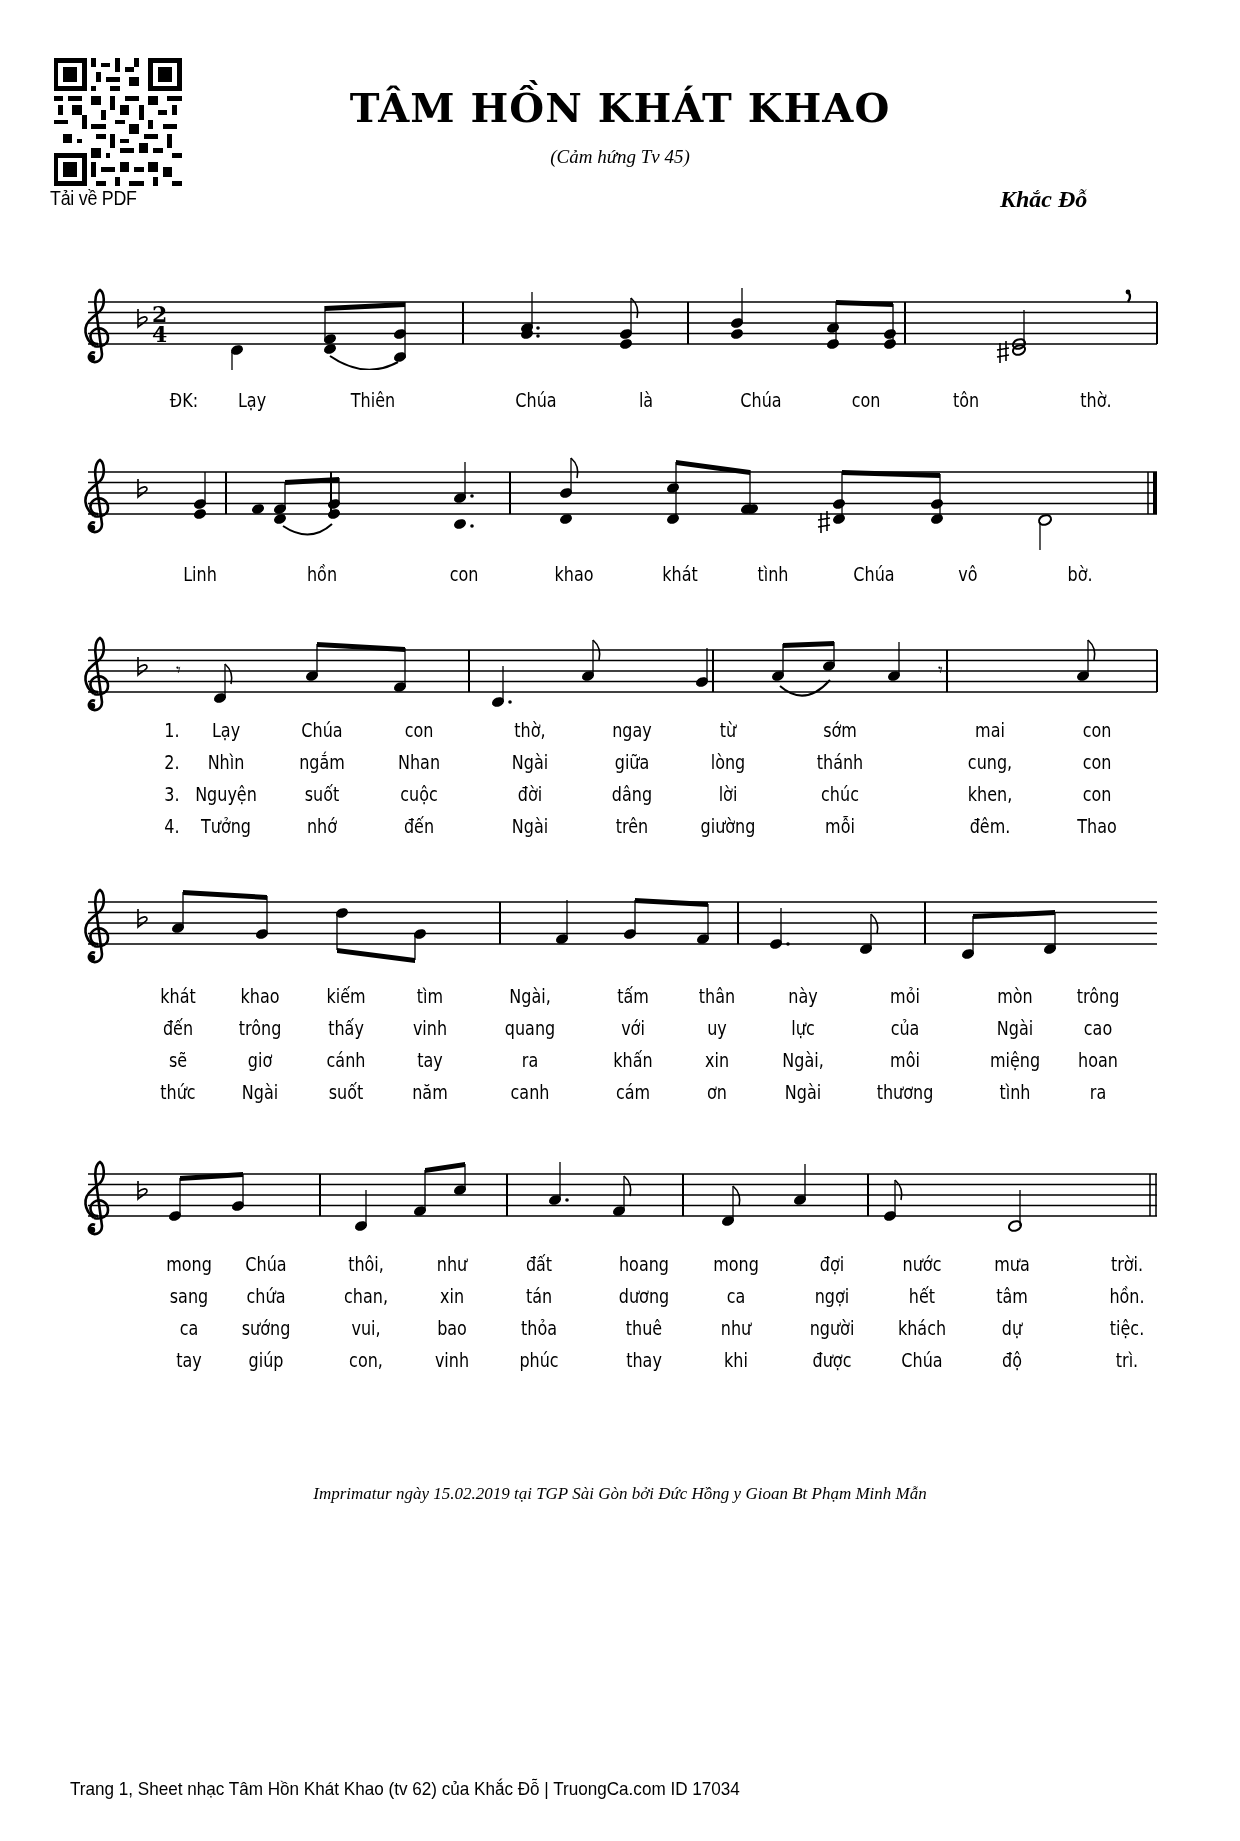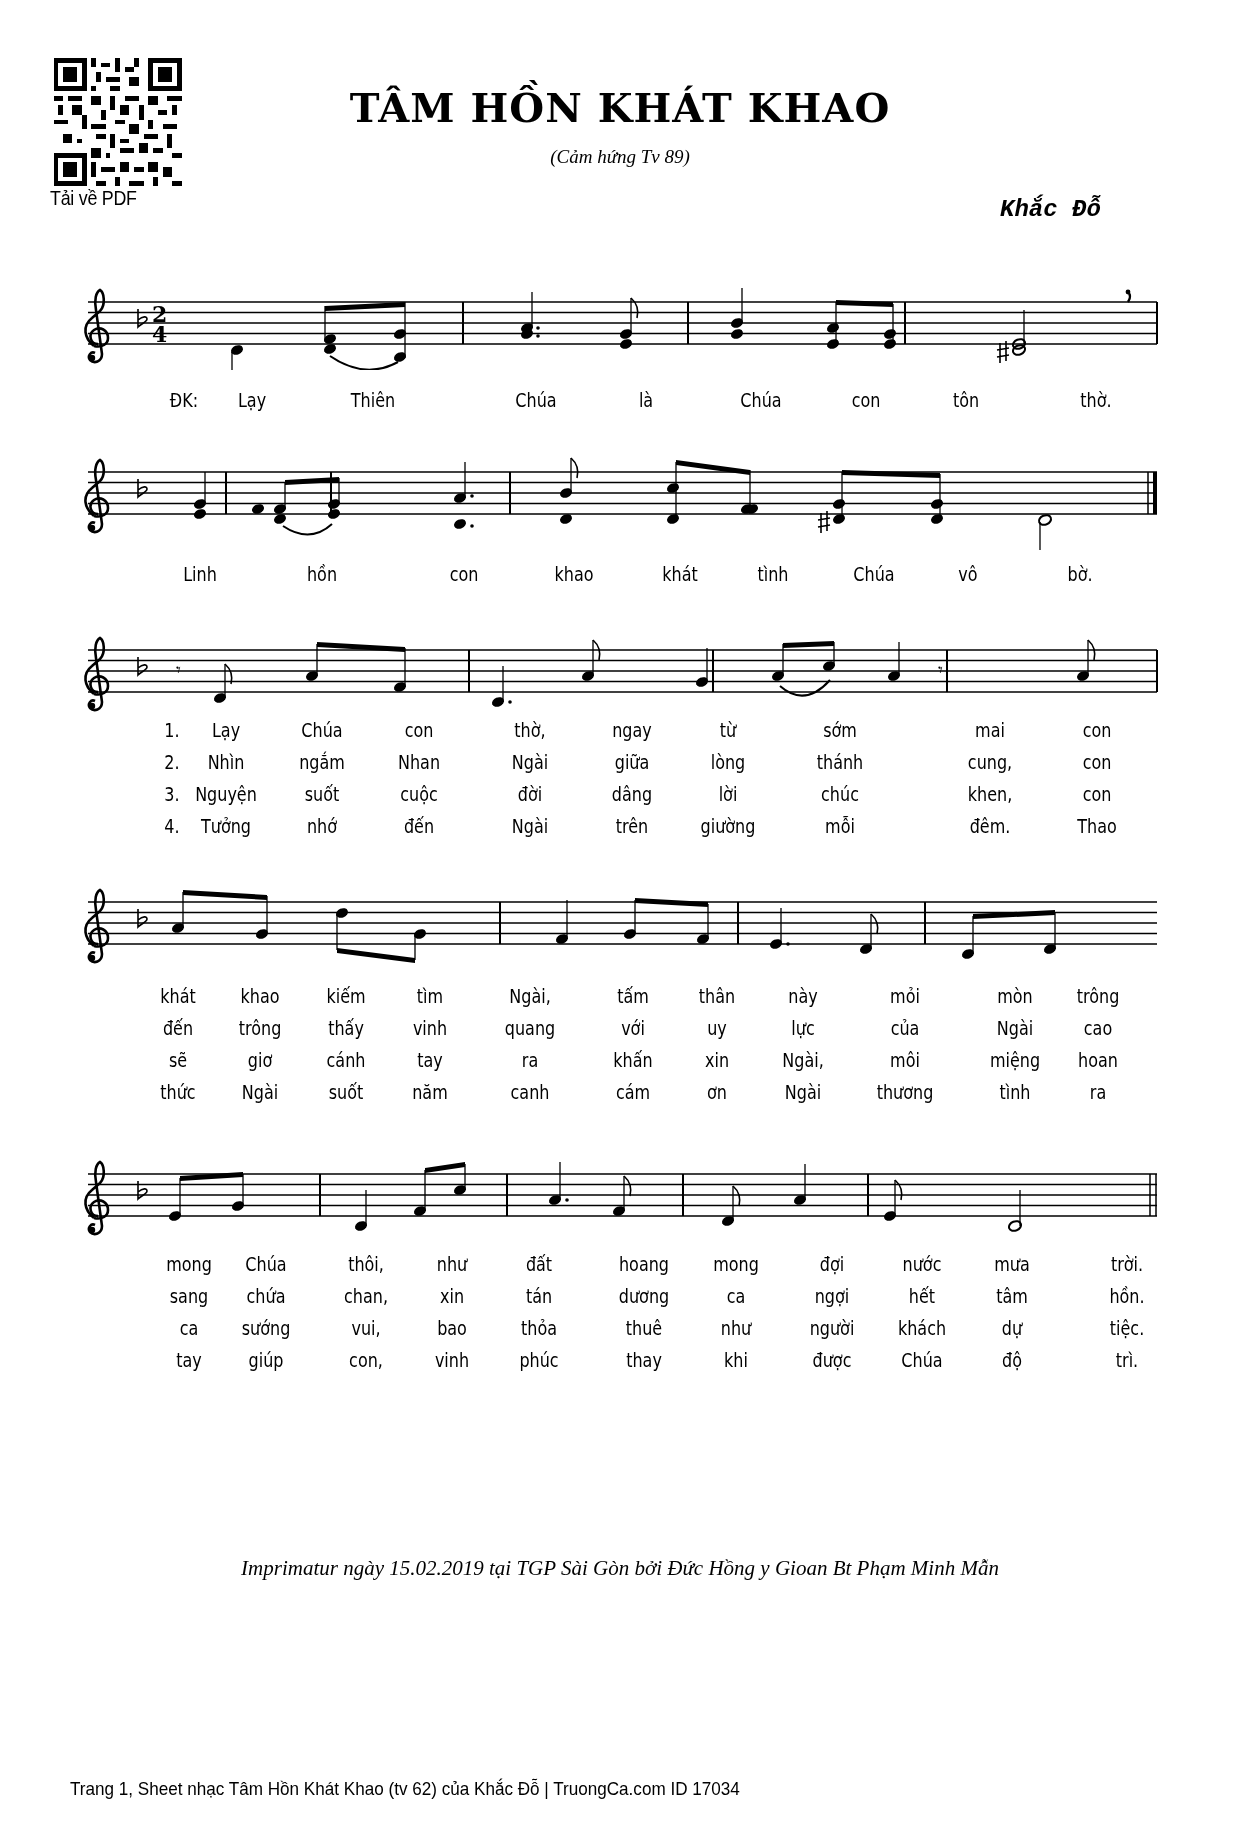--- a/index.html
+++ b/index.html
@@ -2,26 +2,26 @@
 <html><head>
 <meta charset="utf-8">
 <style>
   html,body{margin:0;padding:0;background:#fff;}
   body{width:1240px;height:1841px;position:relative;overflow:hidden;font-family:"Liberation Sans",sans-serif;color:#000;}
   .abs{position:absolute;}
   #qr{left:50px;top:58px;width:135px;height:128px;}
   #qr-label{left:50px;top:186px;font-size:21px;font-family:"Liberation Sans",sans-serif;letter-spacing:-0.3px;transform:scaleX(0.85);transform-origin:left top;}
   #title{left:0;width:1240px;top:84px;text-align:center;font-family:"DejaVu Serif",serif;font-weight:bold;font-size:40px;letter-spacing:1px;}
   #subtitle{left:0;width:1240px;top:146px;text-align:center;font-family:"Liberation Serif",serif;font-style:italic;font-size:19px;}
-  #author{left:1000px;top:196px;font-family:Liberation Mono, monospace;font-style:italic;font-weight:bold;font-size:24px;}
+  #author{left:1000px;top:186px;font-family:Liberation Serif, serif;font-style:italic;font-weight:bold;font-size:24px;}
   .staff{position:absolute;left:0;width:1240px;}
   .staff svg{position:absolute;left:0;top:0;}
   .lyric-row{position:absolute;left:0;width:1240px;height:30px;font-family:"DejaVu Sans",sans-serif;font-size:20px;}
   .lyric-row span{position:absolute;transform:translateX(-50%) scaleX(0.8);white-space:nowrap;}
-  #imprimatur{left:0;width:1240px;top:1556px;text-align:center;font-family:"Liberation Serif",serif;font-style:italic;font-size:21px;}
+  #imprimatur{left:0;width:1240px;top:1484px;text-align:center;font-family:"Liberation Serif",serif;font-style:italic;font-size:17px;}
   #footer{left:70px;top:1778px;font-family:"Liberation Sans",sans-serif;font-size:19px;transform:scaleX(0.9);transform-origin:left top;white-space:nowrap;}
 </style>
 </head>
 <body>
 
 <div id="qr" class="abs">
   <svg width="135" height="128" viewBox="0 0 27 27" shape-rendering="crispEdges">
     <rect x="0" y="0" width="27" height="27" fill="#fff"></rect>
     <g fill="#000">
       <rect x="0" y="0" width="7" height="7"></rect>
@@ -86,21 +86,21 @@
       <rect x="9" y="26" width="2" height="1"></rect>
         <rect x="13" y="25" width="1" height="2"></rect>
         <rect x="16" y="26" width="3" height="1"></rect>
         <rect x="21" y="25" width="1" height="2"></rect>
         <rect x="25" y="26" width="2" height="1"></rect>
     </g>
   </svg>
 </div>
 <div id="qr-label" class="abs">Tải về PDF</div>
 <div id="title" class="abs">TÂM HỒN KHÁT KHAO</div>
-<div id="subtitle" class="abs">(Cảm hứng Tv 89)</div>
+<div id="subtitle" class="abs">(Cảm hứng Tv 45)</div>
 <div id="author" class="abs">Khắc Đỗ</div>
 
 <svg width="0" height="0" style="position:absolute">
   <defs>
     <g id="clef">
       <path d="M14 58 C4 50 2 38 12 30 L20 23 C26 17 24 4 20 2 C16 4 14 12 16 22 L22 66 C22 74 14 76 10 72 C7 68 11 63 15 65" fill="none" stroke="#000" stroke-width="2.6"></path>
       <path d="M18 56 C10 56 8 46 14 42 C20 38 28 42 28 50 C28 56 22 60 14 58" fill="none" stroke="#000" stroke-width="2.6"></path>
       <circle cx="12" cy="70" r="3.2" fill="#000"></circle>
     </g>
     <g id="flat">

